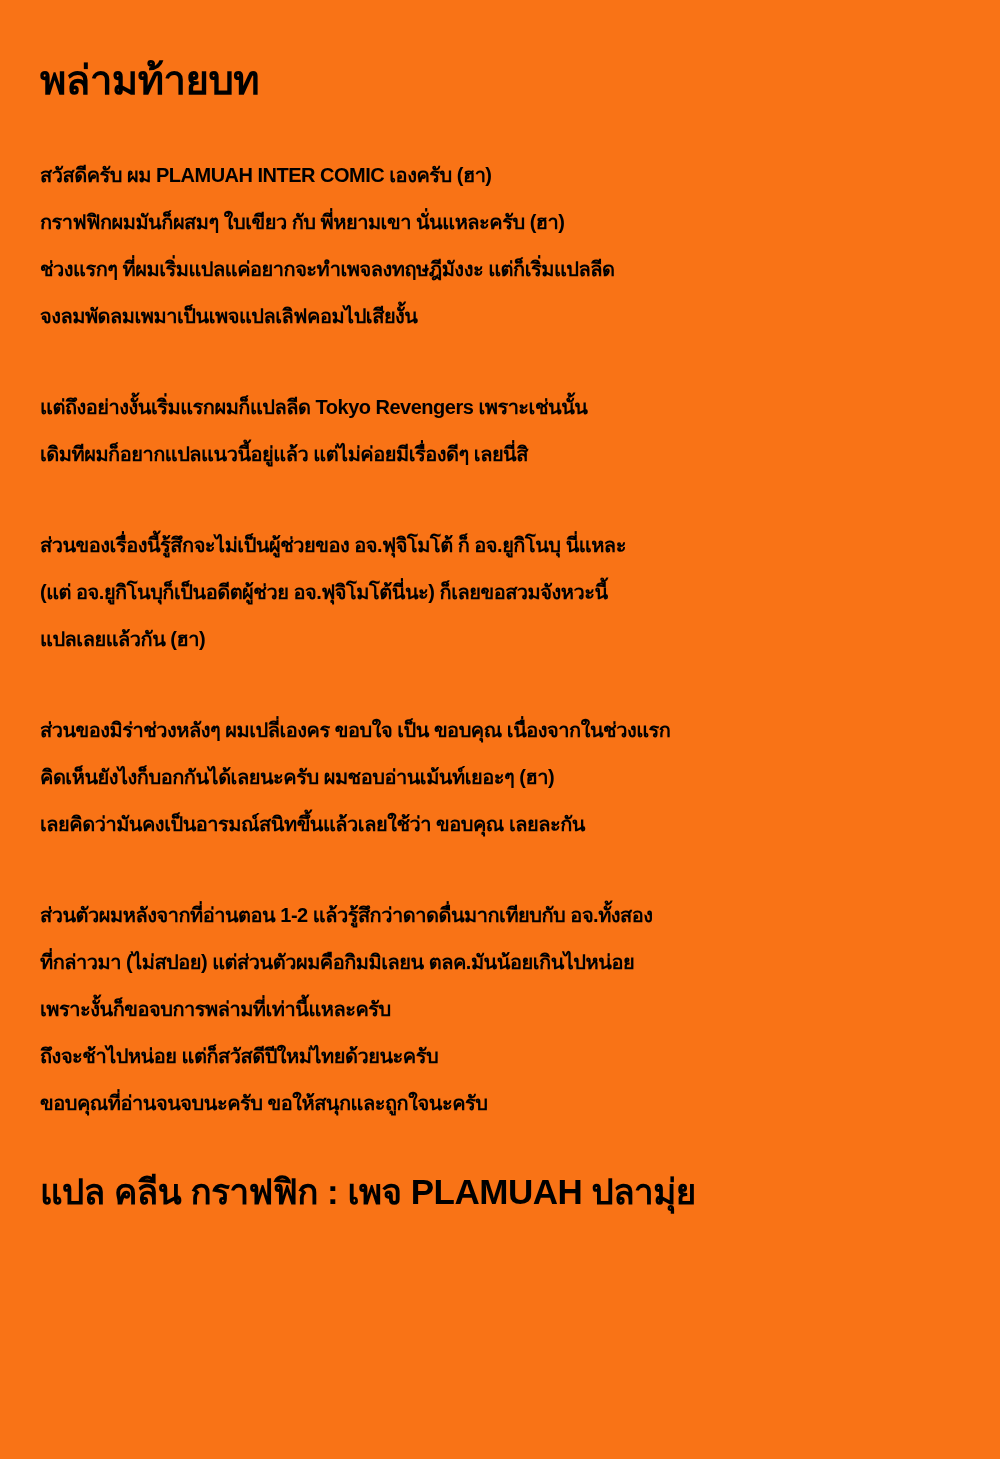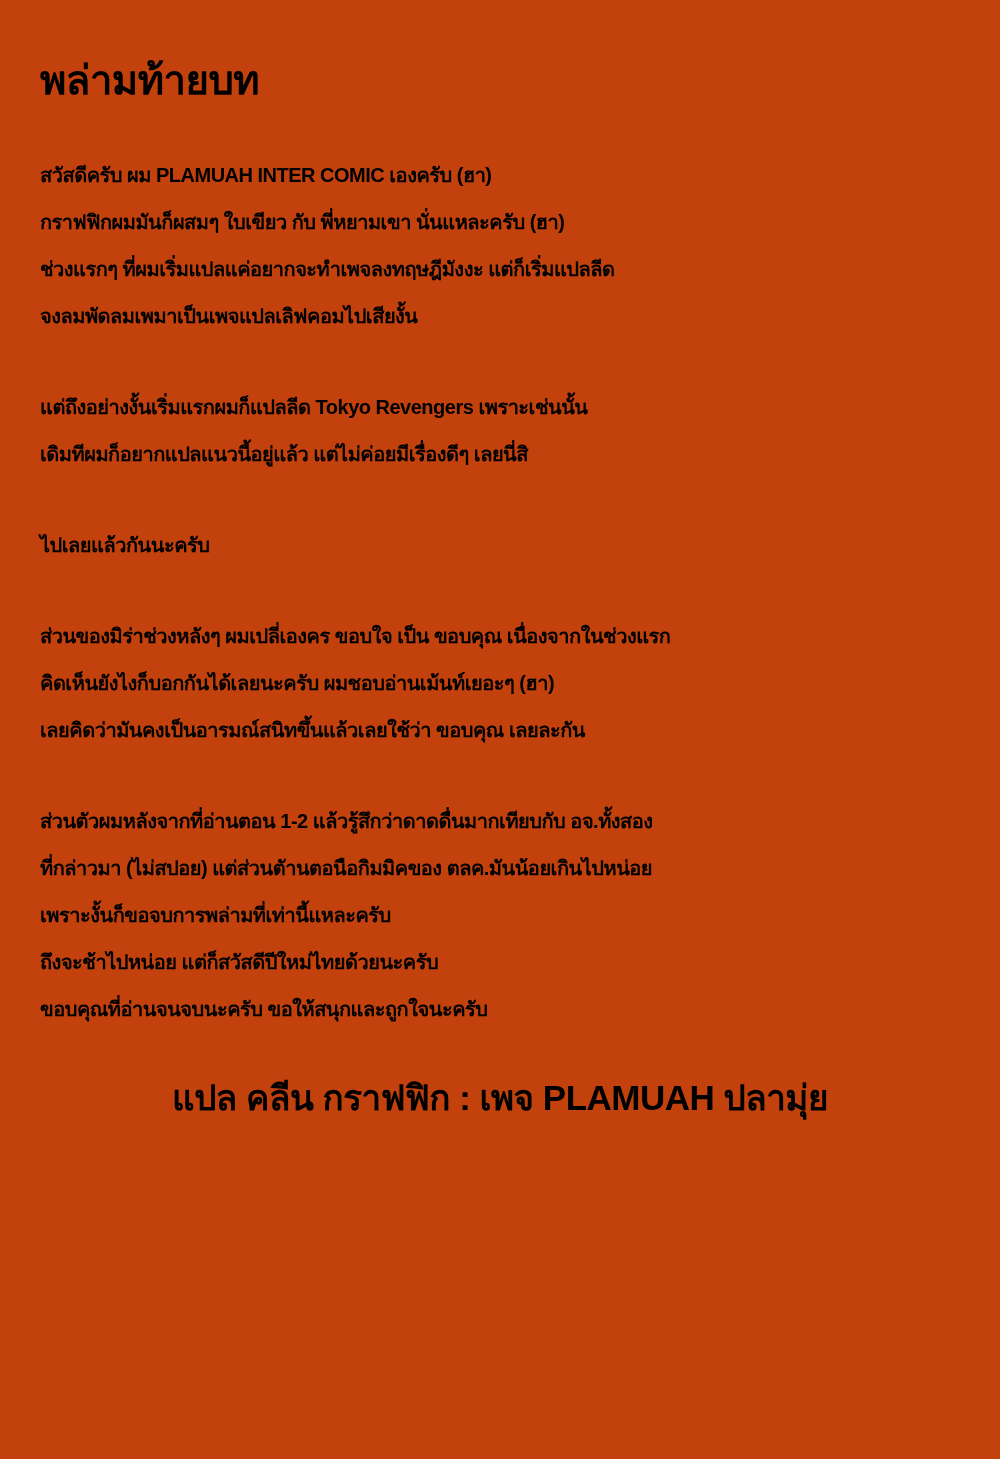--- a/index.html
+++ b/index.html
@@ -32,52 +32,55 @@
     font-size: 20px;
     line-height: 47px;
     letter-spacing: -0.5px;
     white-space: nowrap;
   }
   .credit {
     font-size: 35px;
     line-height: 1.2;
     letter-spacing: -0.5px;
     margin-top: 36px;
-    text-align: center;
   }
 </style>
 </head>
 <body>
 
-<div id="page" style="background: #c2410c; color: rgb(0, 0, 0);">
+<div id="page" style="background: #f97316; color: rgb(0, 0, 0);">
   <h1 class="title">พล่ามท้ายบท</h1>
 
   <main>
 
   <div class="para">
         <div class="line">สวัสดีครับ ผม PLAMUAH INTER COMIC เองครับ (ฮา)</div>
         <div class="line">กราฟฟิกผมมันก็ผสมๆ ใบเขียว กับ พี่หยามเขา นั่นแหละครับ (ฮา)</div>
         <div class="line">ช่วงแรกๆ ที่ผมเริ่มแปลแค่อยากจะทำเพจลงทฤษฎีมังงะ แต่ก็เริ่มแปลลีด</div>
         <div class="line">จงลมพัดลมเพมาเป็นเพจแปลเลิฟคอมไปเสียงั้น</div>
       </div>
       <div class="para">
         <div class="line">แต่ถึงอย่างงั้นเริ่มแรกผมก็แปลลีด Tokyo Revengers เพราะเช่นนั้น</div>
         <div class="line">เดิมทีผมก็อยากแปลแนวนี้อยู่แล้ว แต่ไม่ค่อยมีเรื่องดีๆ เลยนี่สิ</div>
       </div>
       <div class="para">
-        <div class="line">ไปเลยแล้วกันนะครับ</div>
+        <div class="line">ส่วนของเรื่องนี้รู้สึกจะไม่เป็นผู้ช่วยของ อจ.ฟุจิโมโต้ ก็ อจ.ยูกิโนบุ นี่แหละ</div>
+        <div class="line">(แต่ อจ.ยูกิโนบุก็เป็นอดีตผู้ช่วย อจ.ฟุจิโมโต้นี่นะ) ก็เลยขอสวมจังหวะนี้</div>
+        <div class="line">แปลเลยแล้วกัน (ฮา)</div>
+      </div>
+      <div class="para">
       </div>
       <div class="para">
         <div class="line">ส่วนของมิร่าช่วงหลังๆ ผมเปลี่เองคร ขอบใจ เป็น ขอบคุณ เนื่องจากในช่วงแรก</div>
         <div class="line">คิดเห็นยังไงก็บอกกันได้เลยนะครับ ผมชอบอ่านเม้นท์เยอะๆ (ฮา)</div>
         <div class="line">เลยคิดว่ามันคงเป็นอารมณ์สนิทขึ้นแล้วเลยใช้ว่า ขอบคุณ เลยละกัน</div>
       </div>
       <div class="para">
         <div class="line">ส่วนตัวผมหลังจากที่อ่านตอน 1-2 แล้วรู้สึกว่าดาดดื่นมากเทียบกับ อจ.ทั้งสอง</div>
-        <div class="line">ที่กล่าวมา (ไม่สปอย) แต่ส่วนตัานตอนือกิมมิคของ ตลค.มันน้อยเกินไปหน่อย</div>
+        <div class="line">ที่กล่าวมา (ไม่สปอย) แต่ส่วนตัวผมคือกิมมิเลยน ตลค.มันน้อยเกินไปหน่อย</div>
         <div class="line">เพราะงั้นก็ขอจบการพล่ามที่เท่านี้แหละครับ</div>
         <div class="line">ถึงจะช้าไปหน่อย แต่ก็สวัสดีปีใหม่ไทยด้วยนะครับ</div>
         <div class="line">ขอบคุณที่อ่านจนจบนะครับ ขอให้สนุกและถูกใจนะครับ</div>
       </div>
     </main>
 
   <div class="credit">แปล คลีน กราฟฟิก : เพจ PLAMUAH ปลามุ่ย</div>
 </div>
 
 </body></html>

